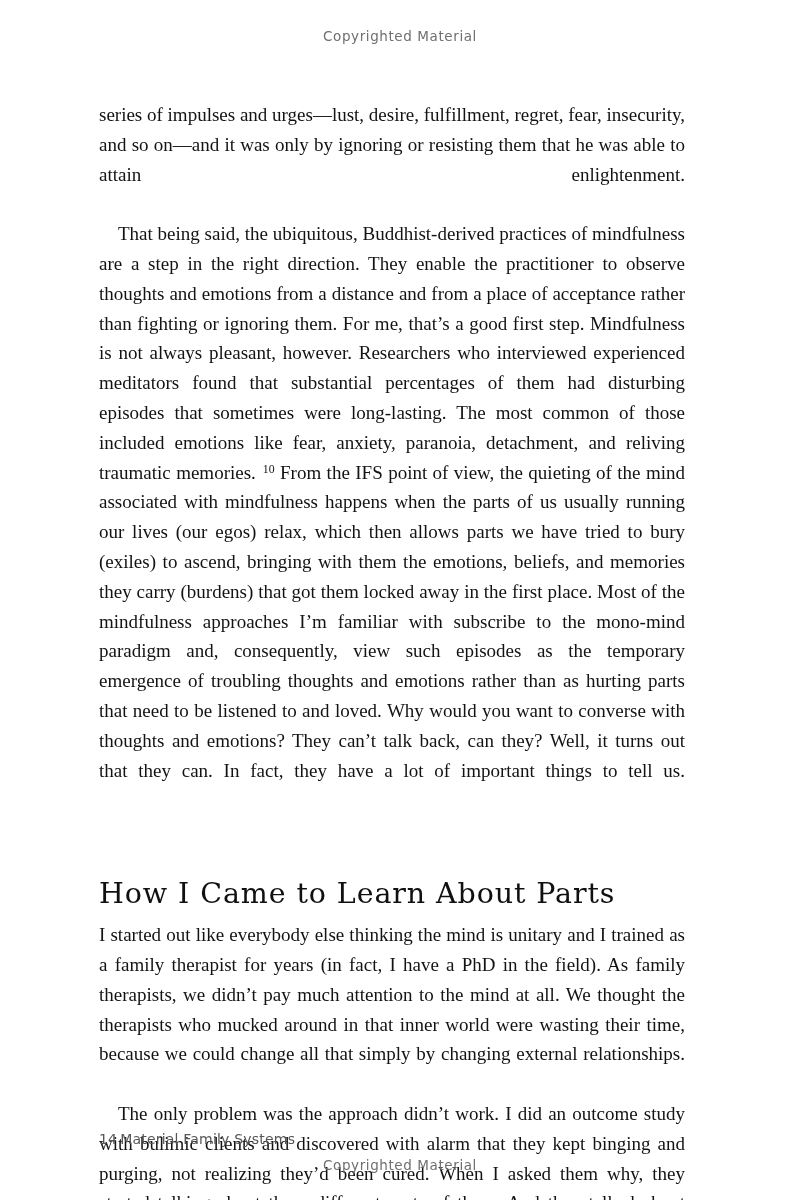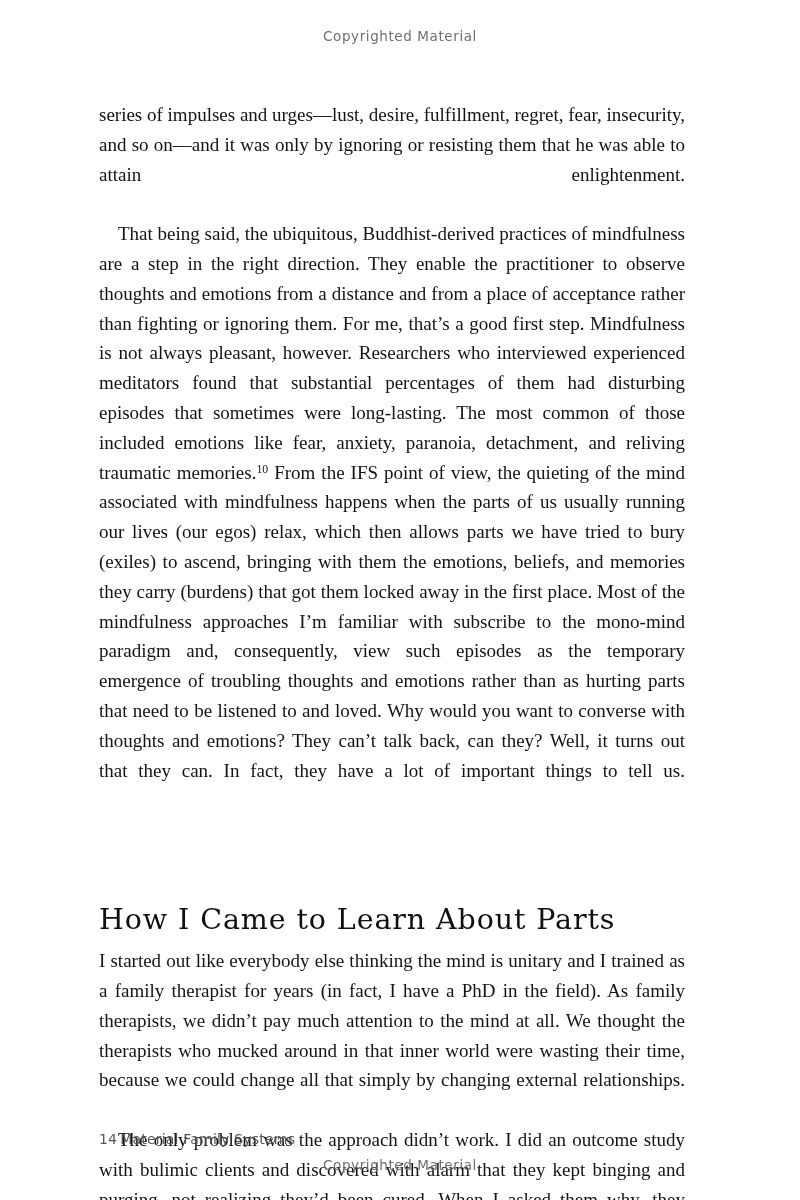--- a/index.html
+++ b/index.html
@@ -63,37 +63,38 @@
   p.body::after {
     content: "";
     display: inline-block;
     width: 100%;
   }
 
   sup.fn {
     font-size: 0.62em;
     vertical-align: 0.48em;
     line-height: 0;
+    margin-left: 7px;
   }
 
   
   h2.section-heading {
     margin: 0;
     padding: 0;
     font-family: "DejaVu Serif", "Liberation Serif", serif;
     font-weight: 400;
     font-size: 28.5px;
     line-height: 34px;
     letter-spacing: 0.9px;
     color: #101010;
     white-space: nowrap;
   }
 
   .heading-block {
-    margin-top: 88px;
+    margin-top: 62px;
     margin-bottom: 9px;
   }
 
   
   .footer {
     position: absolute;
     left: 99px;
     top: 1131px;
     font-family: "DejaVu Sans", "Liberation Sans", sans-serif;
     font-size: 14px;

